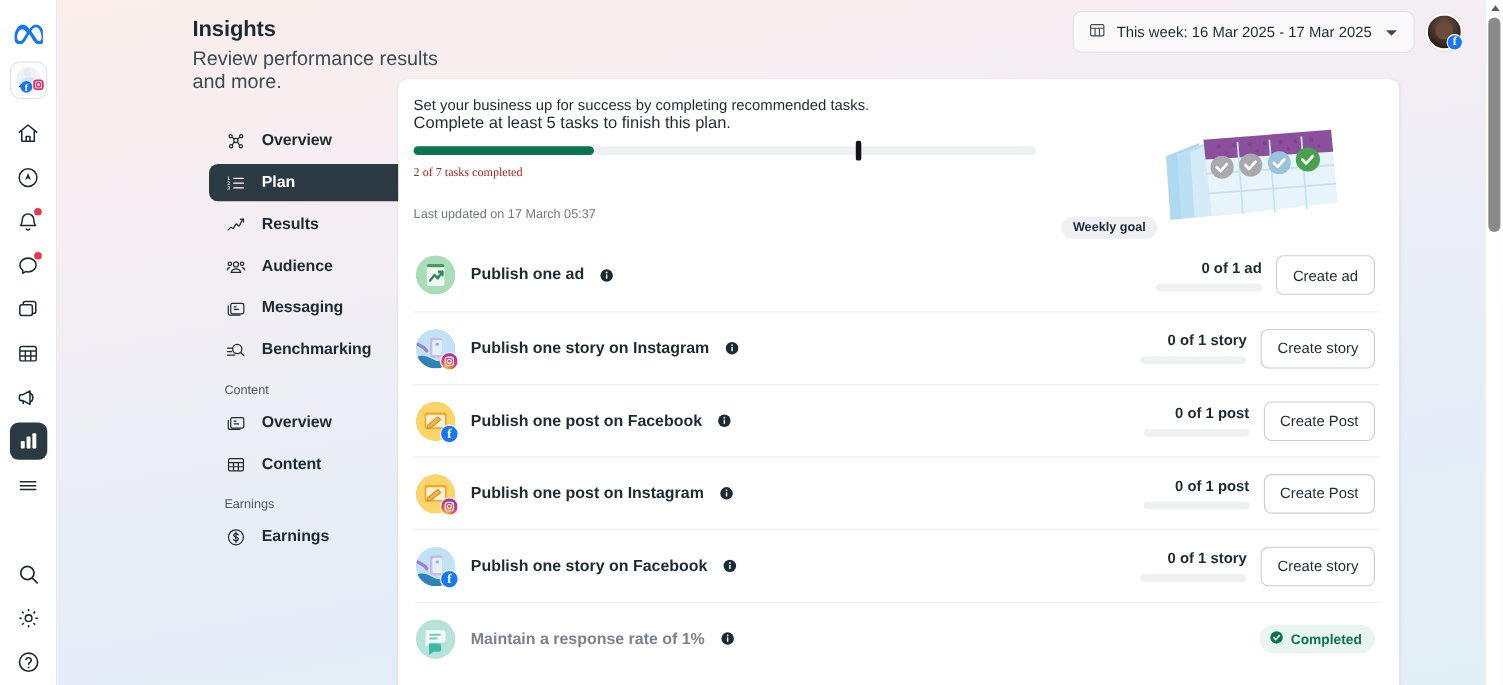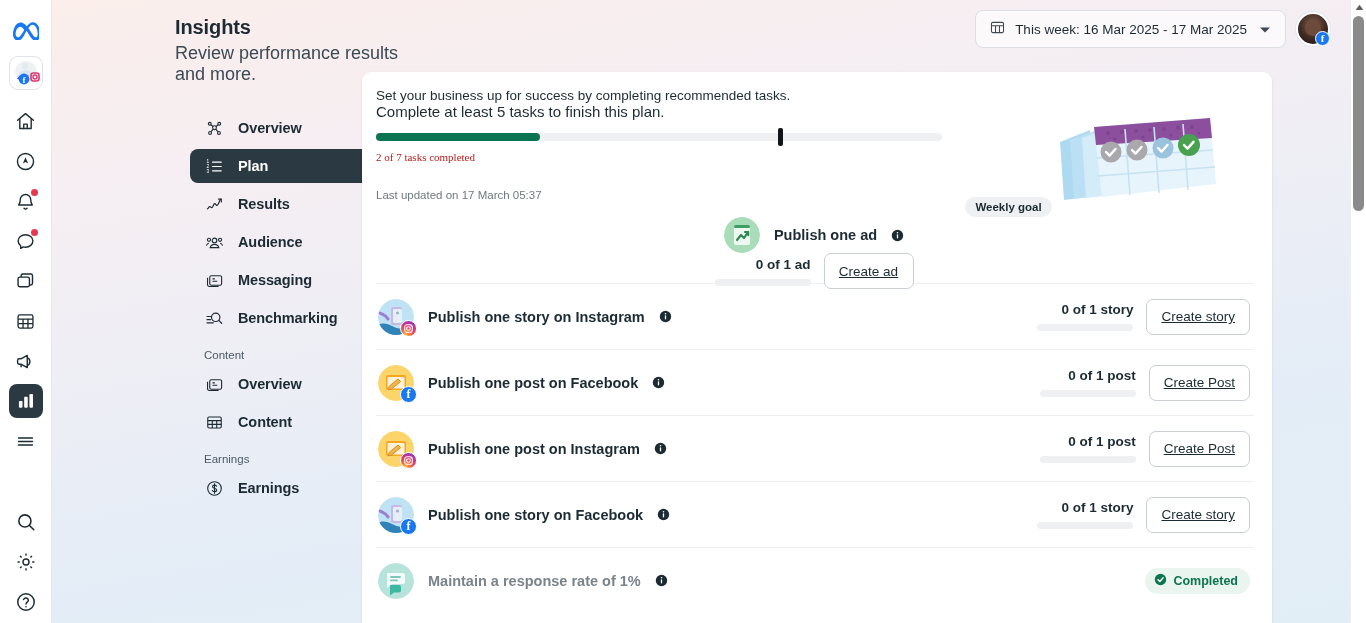--- a/index.html
+++ b/index.html
@@ -194,21 +194,21 @@
   .last-updated { font-size: 11.5px; color: #70797f; margin-top: 20px; }
 
   
   .tasks { margin-top: 16px; }
   .task-row {
     display: flex; align-items: center;
     height: 66px;
     border-top: 1px solid #eceef0;
     padding: 0 4px 0 2px;
   }
-  .task-row:first-child { border-top: none; flex-direction: column; }
+  .task-row:first-child { border-top: none; }
   .task-left { display: flex; align-items: center; gap: 14px; flex: 1 1 auto; min-width: 0; }
   .task-avatar {
     width: 36px; height: 36px; border-radius: 50%;
     position: relative; flex: 0 0 36px; overflow: visible;
   }
   .task-avatar .inner {
     width: 36px; height: 36px; border-radius: 50%; overflow: hidden;
     display: block;
   }
   .net-badge {
@@ -227,21 +227,21 @@
   .task-label.muted { color: #7a838a; font-weight: 700; }
   .task-right { display: flex; align-items: center; gap: 13px; flex: 0 0 auto; }
   .counter-block { text-align: right; }
   .counter-text { font-size: 13.5px; font-weight: 700; color: #1c2b33; }
   .counter-bar { margin-top: 7px; height: 7px; width: 96px; border-radius: 4px; background: #eef0f2; margin-left: auto; }
   .action-btn {
     min-width: 90px; height: 36px;
     border: 1px solid #c9ced4; border-radius: 7px;
     background: #ffffff; color: #1c2b33;
     font-size: 13.5px; font-family: "Liberation Sans", sans-serif;
-    padding: 0 14px; cursor: pointer; white-space: nowrap; text-decoration: underline;
+    padding: 0 14px; cursor: pointer; white-space: nowrap;
   }
   .completed-badge {
     display: inline-flex; align-items: center; gap: 6px;
     background: #eaf5ef; color: #0a7550;
     font-size: 12.5px; font-weight: 700;
     border-radius: 13px; padding: 5px 12px 5px 9px;
   }
 
   
   .calendar-art { position: absolute; right: 14px; top: 12px; width: 190px; height: 105px; }

